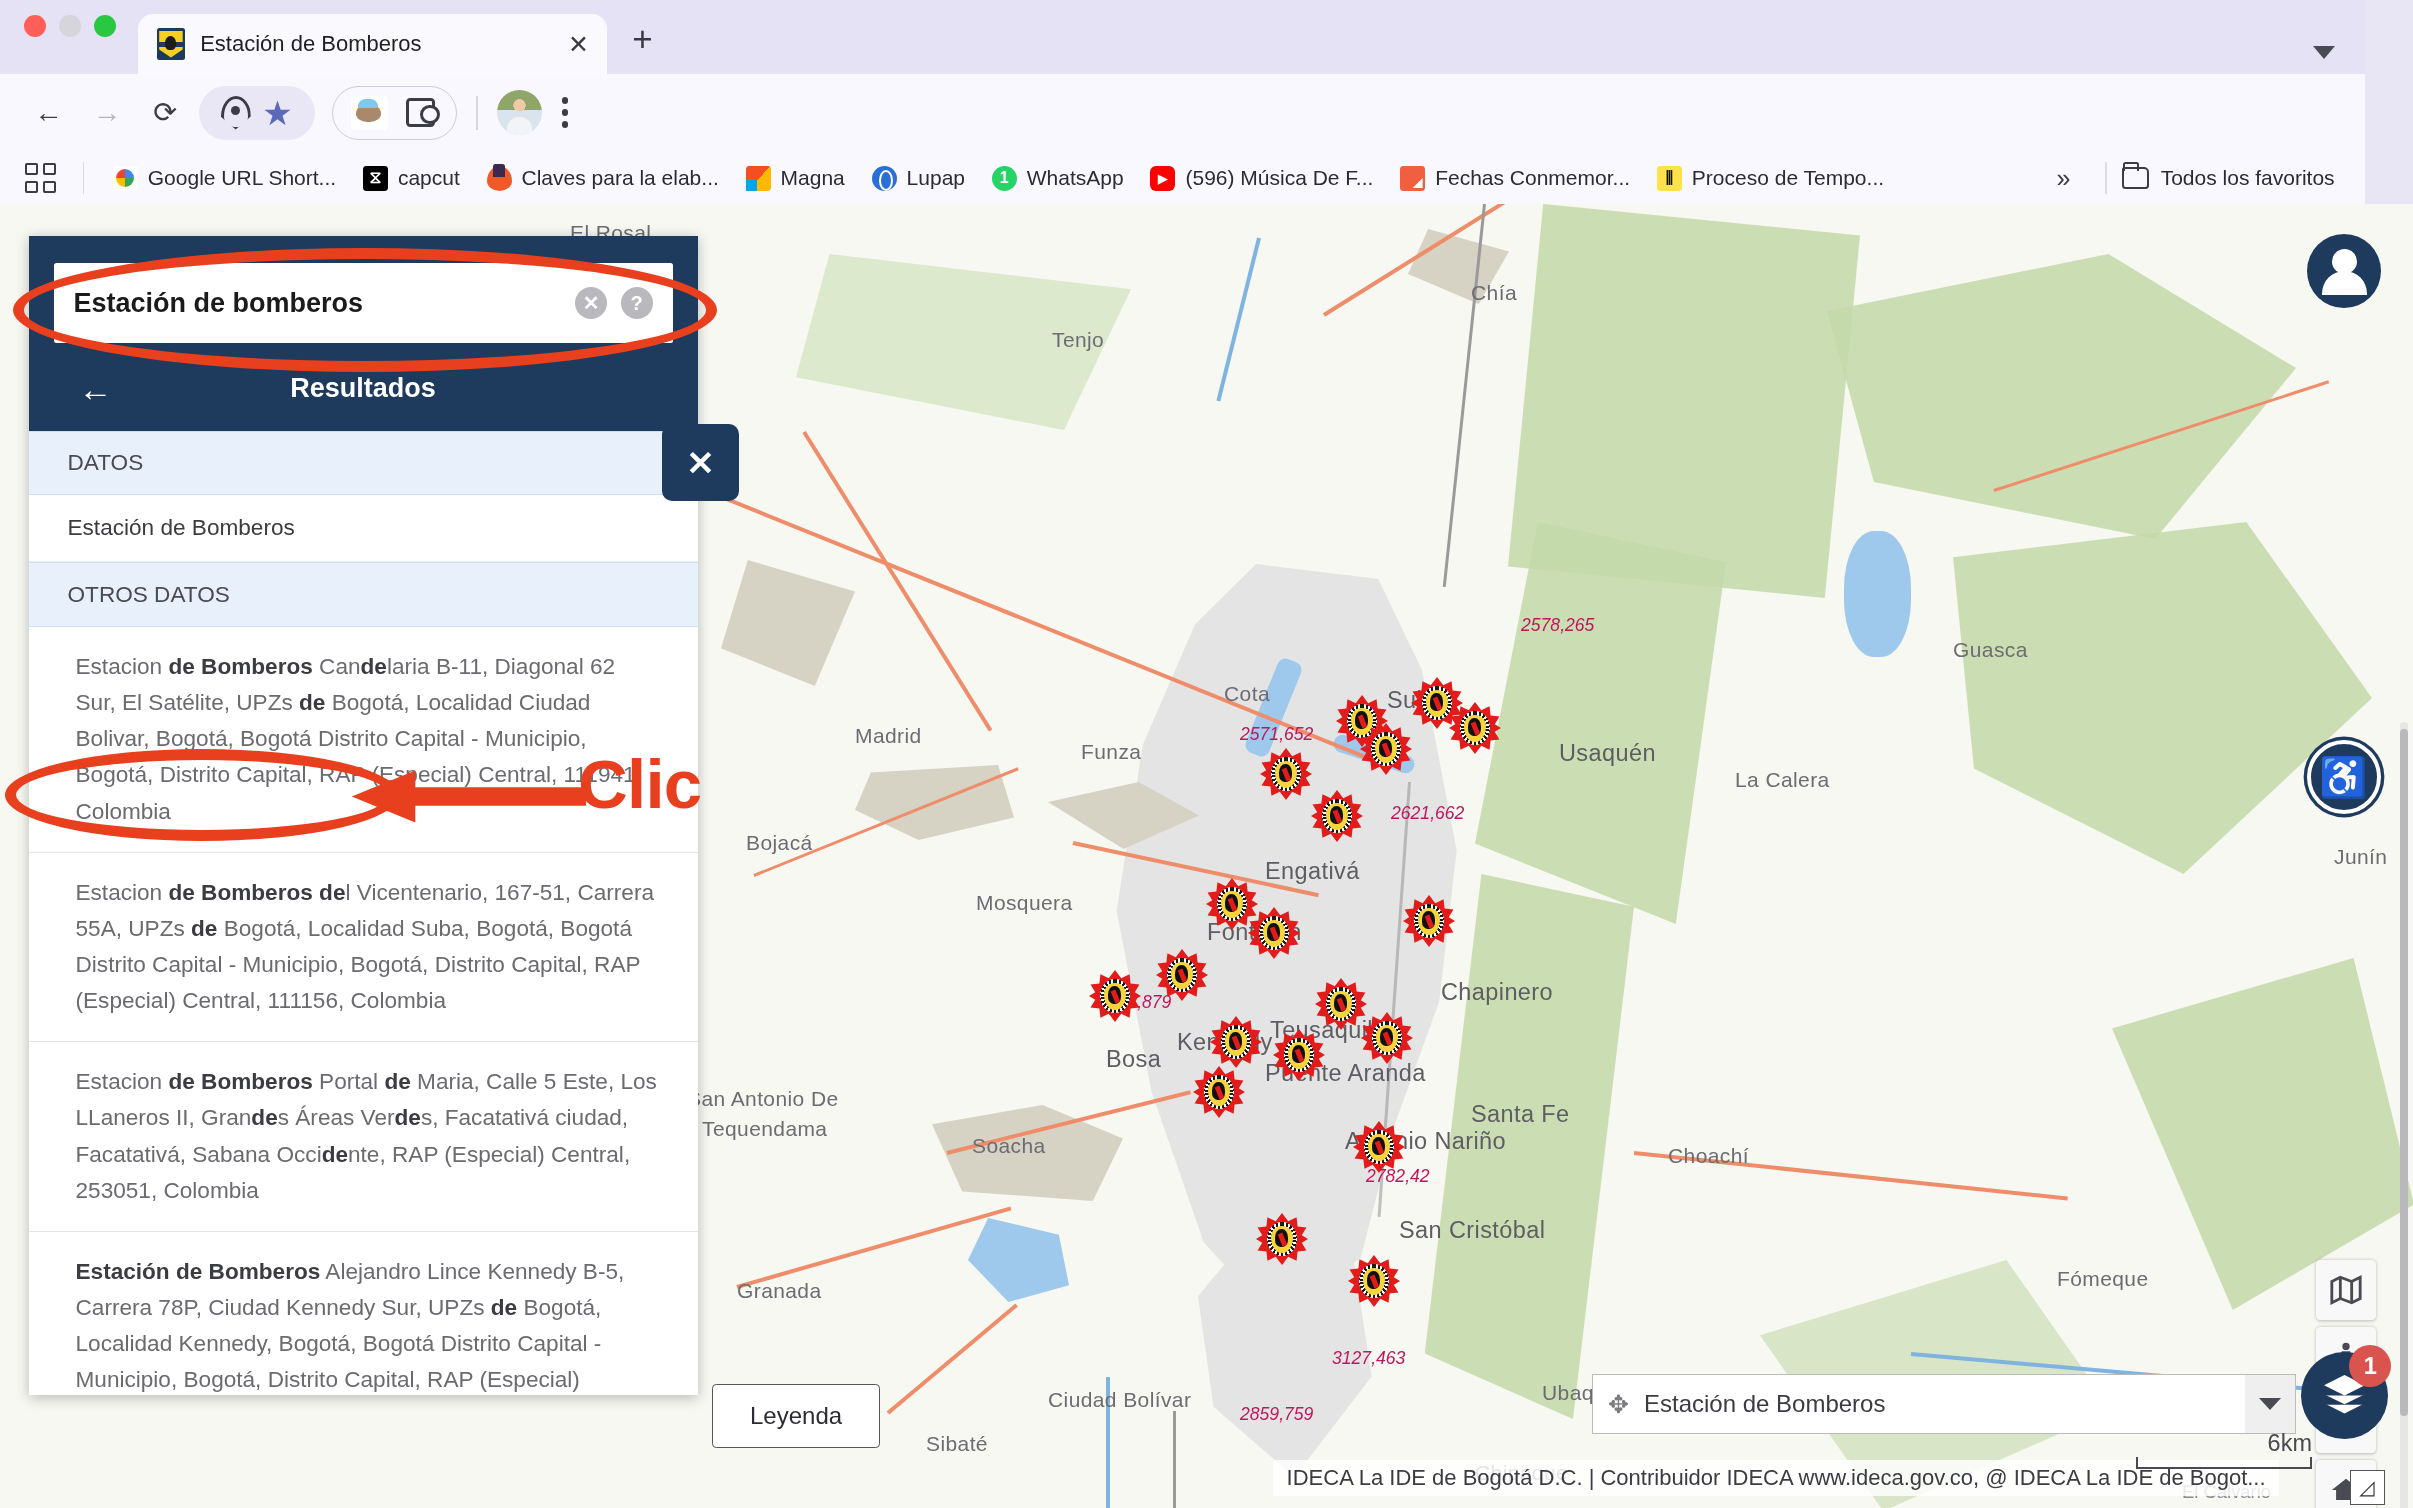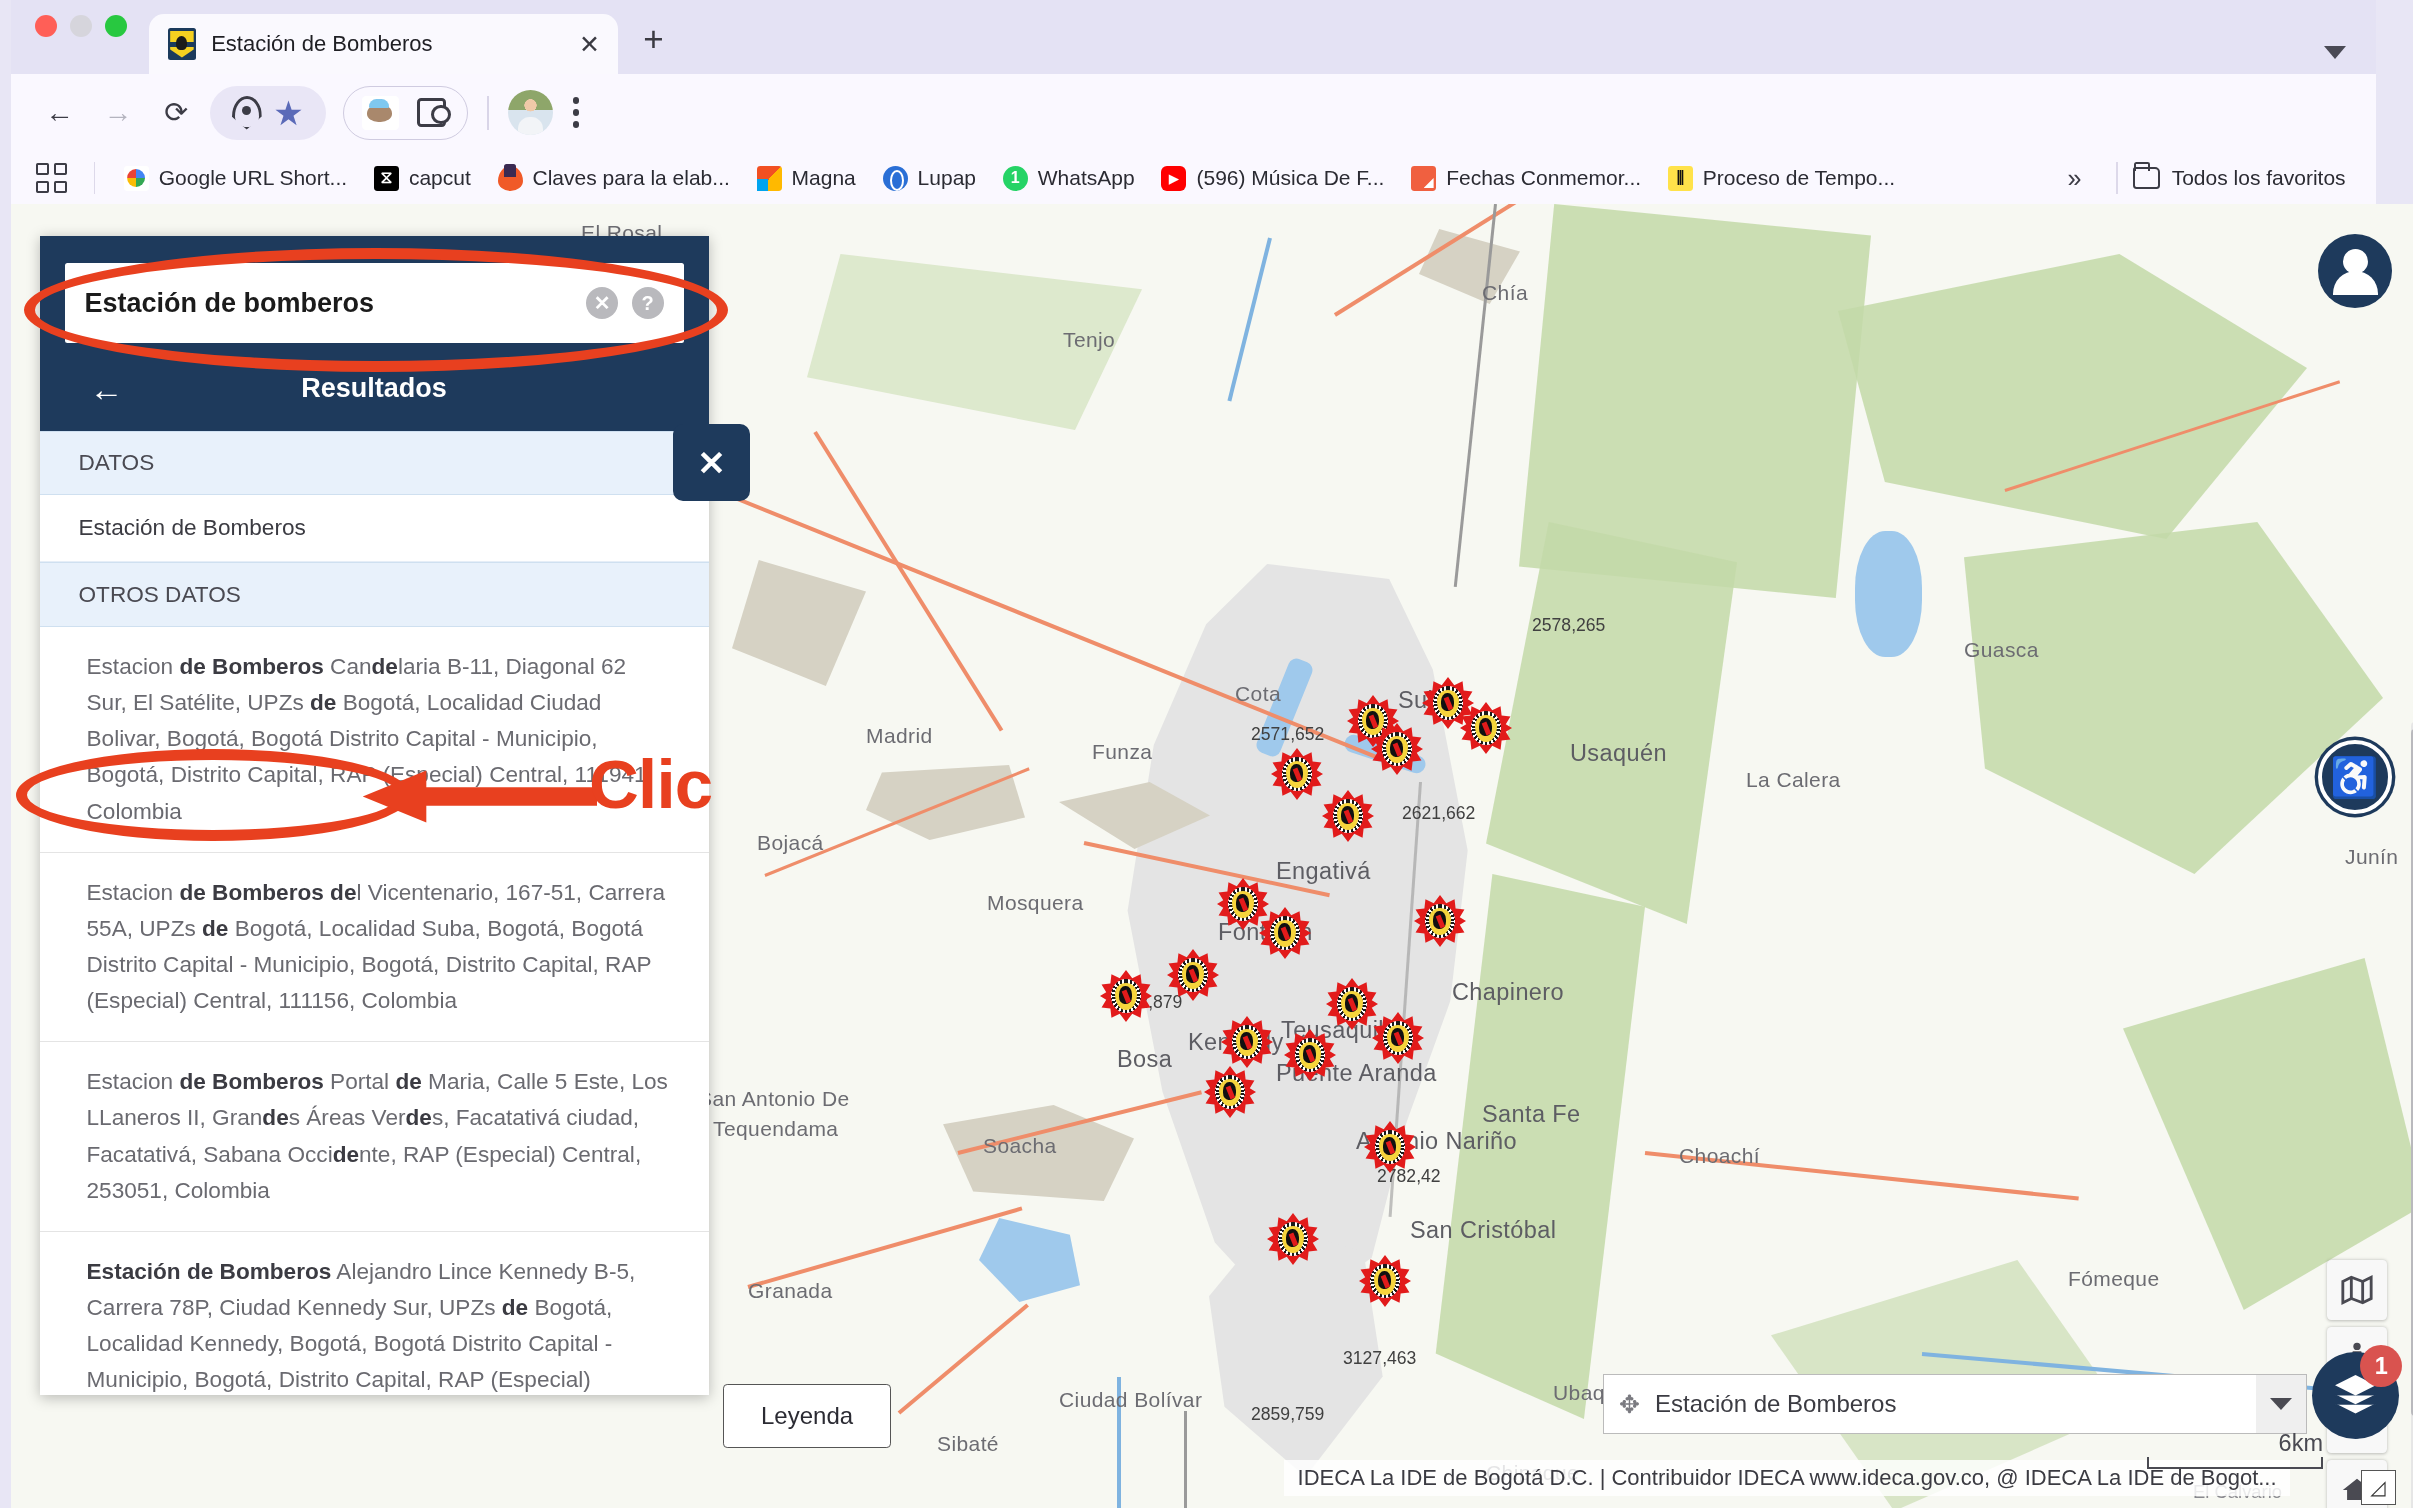--- a/index.html
+++ b/index.html
@@ -4,21 +4,21 @@
 <style>
   * { box-sizing: border-box; margin: 0; padding: 0; }
   html, body {
     width: 2413px; height: 1508px;
     overflow: hidden;
     font-family: "Liberation Sans", sans-serif;
     background: #e8e6f5;
   }
 
   
-  .browser { width: 2365px; height: 1508px; position: relative; margin-left: 11px; }
+  .browser { width: 2365px; height: 1508px; position: relative; }
 
   .tabstrip {
     height: 74px; background: #e4e2f4;
     display: flex; align-items: flex-end; padding-left: 23.5px;
     position: relative;
   }
   .traffic { display: flex; gap: 13.4px; align-items: center; height: 74px; padding-bottom: 22px; }
   .dot { width: 22px; height: 22px; border-radius: 50%; }
   .dot.r { background: #ff5f57; }
   .dot.y { background: #d6d5dc; }
@@ -185,21 +185,21 @@
   .tan { position: absolute; background: #d6d2c4; }
   .roadline { position: absolute; background: #ef8d6a; }
   .riverline { position: absolute; background: #7fb3e0; }
   .bordline { position: absolute; background: #9a9a9a; }
 
   .mlabel {
     position: absolute; font-size: 21px; color: #6c6c72;
     white-space: nowrap; letter-spacing: 0.4px;
   }
   .mlabel.big { font-size: 23.5px; color: #5d5d63; }
-  .elev { position: absolute; font-size: 17.6px; color: #404040; white-space: nowrap; }
+  .elev { position: absolute; font-size: 17.6px; color: #be185d; font-style: italic; white-space: nowrap; }
 
   
   .fs { position: absolute; width: 52px; height: 52px; cursor: pointer; }
   .fs .cross {
     position: absolute; inset: 0; background: #e21b1b;
     clip-path: polygon(
       50% 0%, 62% 16%, 78% 8%, 80% 26%, 97% 28%, 88% 43%,
       100% 50%, 88% 57%, 97% 72%, 80% 74%, 78% 92%, 62% 84%,
       50% 100%, 38% 84%, 22% 92%, 20% 74%, 3% 72%, 12% 57%,
       0% 50%, 12% 43%, 3% 28%, 20% 26%, 22% 8%, 38% 16%);

